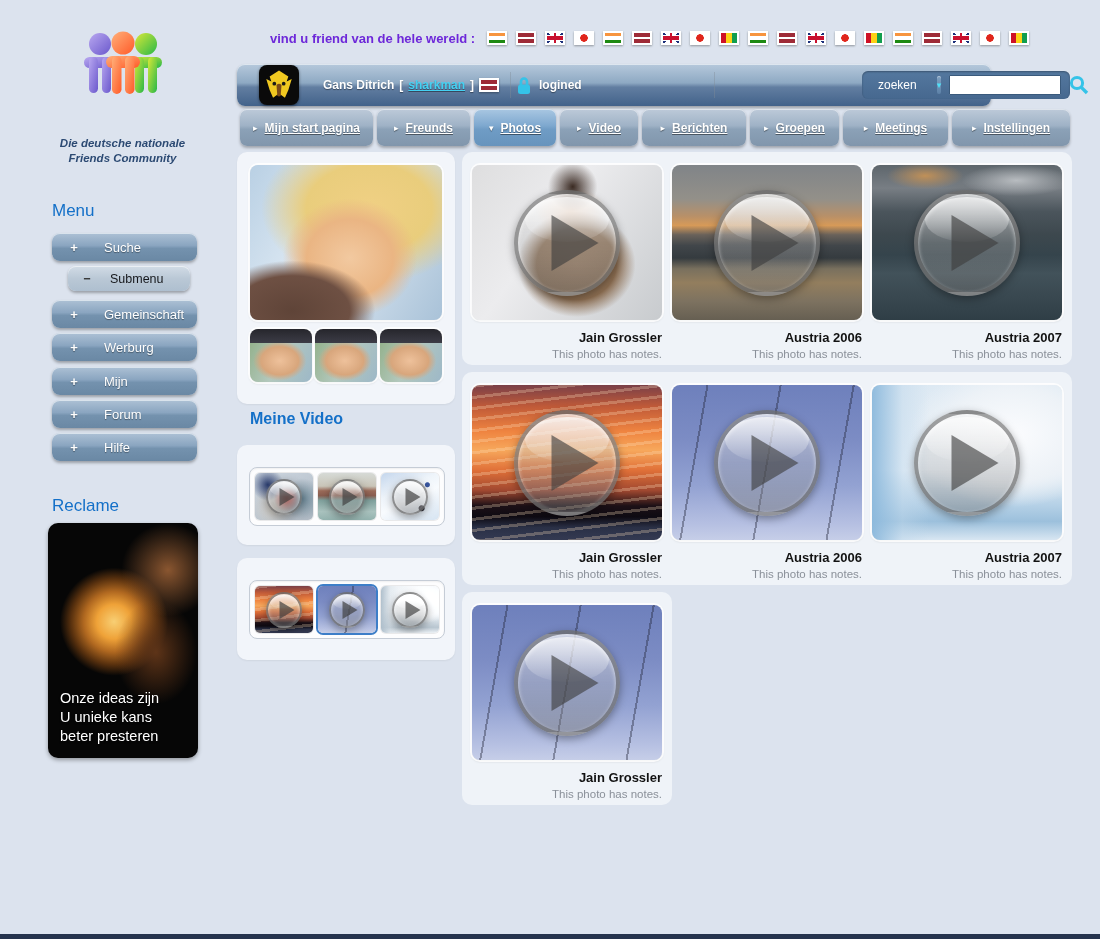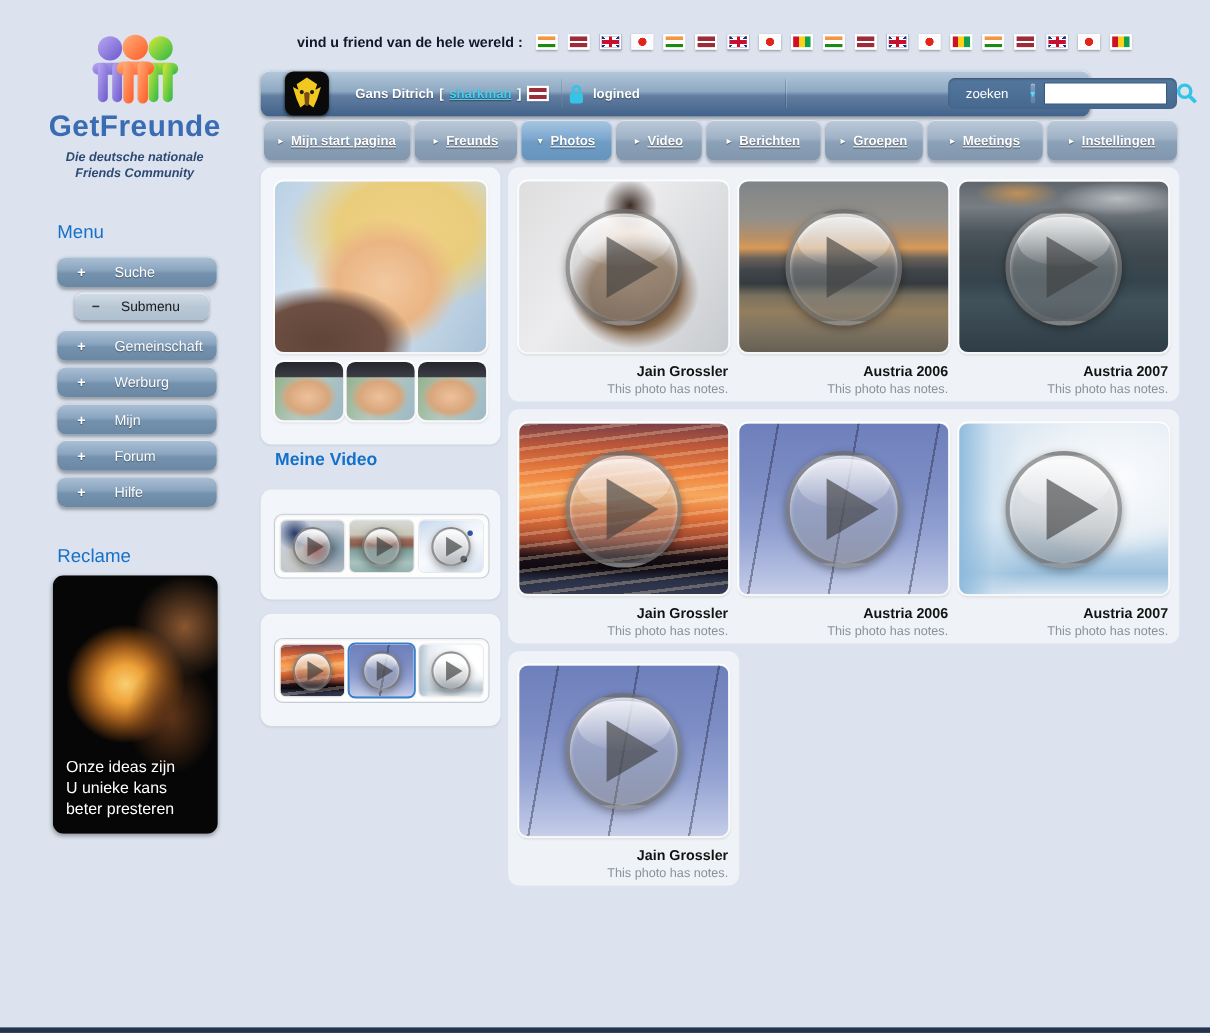--- a/index.html
+++ b/index.html
@@ -16,21 +16,21 @@
   .flag-uk { background-image:
       linear-gradient(90deg, transparent 41%, #c8102e 41% 59%, transparent 59%),
       linear-gradient(180deg, transparent 34%, #c8102e 34% 66%, transparent 66%),
       linear-gradient(90deg, transparent 32%, #fff 32% 68%, transparent 68%),
       linear-gradient(180deg, transparent 24%, #fff 24% 76%, transparent 76%),
       linear-gradient(45deg, transparent 43%, #fff 43% 57%, transparent 57%),
       linear-gradient(135deg, transparent 43%, #fff 43% 57%, transparent 57%);
       background-color:#1b2f7a; }
 
   
-  .world-tagline { position:absolute; left:270px; top:31px; font-size:13px; font-weight:bold; color:#0f172a; }
+  .world-tagline { position:absolute; left:270px; top:31px; font-size:13px; font-weight:bold; color:#6d28d9; }
   .flagrow { position:absolute; left:487px; top:31px; display:flex; gap:9px; }
 
   
   .userbar { position:absolute; left:237px; top:64px; width:754px; height:42px; border-radius:8px;
              background:linear-gradient(180deg,#b6c9dc 0%,#8ea9c3 45%,#627ea1 55%,#42628a 100%);
              box-shadow:0 2px 3px rgba(0,0,0,.3), inset 0 1px 0 rgba(255,255,255,.55); }
   .avatar { position:absolute; left:22px; top:1px; width:40px; height:40px; border-radius:8px;
             background:#0a0a0a; display:flex; align-items:center; justify-content:center;
             box-shadow:0 1px 3px rgba(0,0,0,.5); }
   .ub-name { position:absolute; left:86px; top:0; height:42px; display:flex; align-items:center; gap:5px;
@@ -303,21 +303,20 @@
         <rect x="72" y="27" width="9" height="36" rx="4.5"></rect>
       </g>
       <g fill="url(#gO)">
         <circle cx="47" cy="13" r="11.5"></circle>
         <rect x="30" y="26" width="34" height="12" rx="6"></rect>
         <rect x="36" y="26" width="9.5" height="38" rx="4.7"></rect>
         <rect x="49" y="26" width="9.5" height="38" rx="4.7"></rect>
       </g>
     </svg>
   </div>
-  <div class="logo-title">GetFreunde</div>
   <div class="logo-tagline">
     <div>Die deutsche nationale</div>
     <div>Friends Community</div>
   </div>
 
   <div class="side-heading" style="top:201px">Menu</div>
 
   <div class="menu-btn" style="top:233px">
     <span class="mi">+</span>
     <span>Suche</span>

